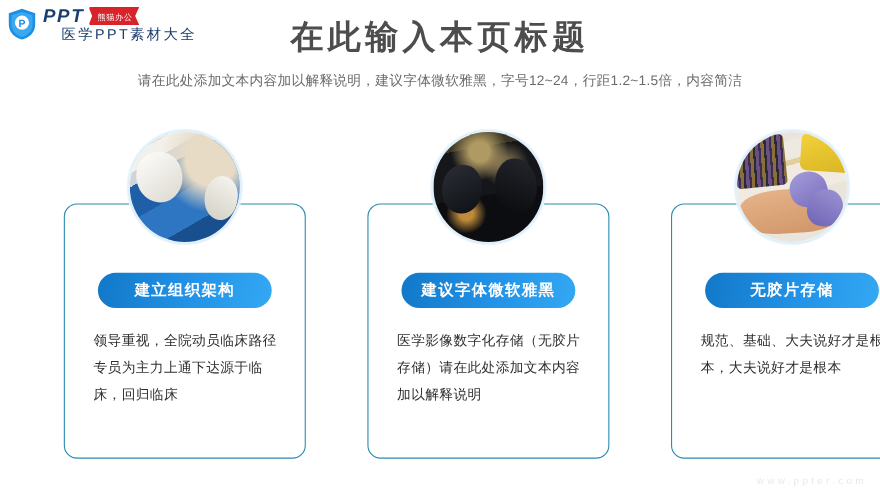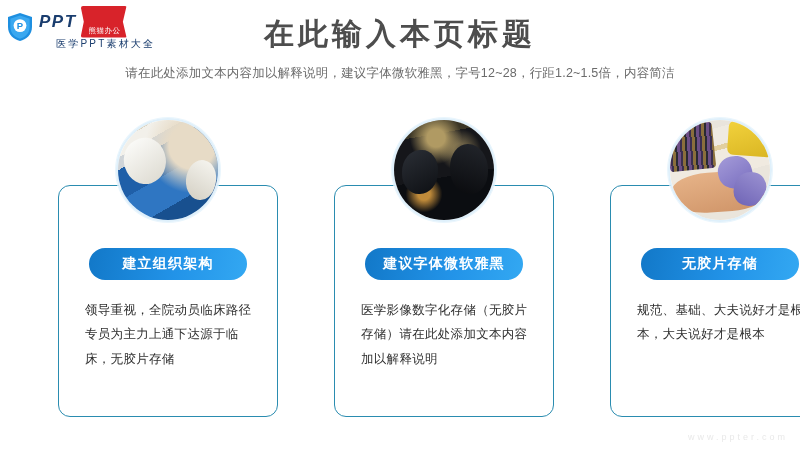--- a/index.html
+++ b/index.html
@@ -16,26 +16,26 @@
   .shield { width: 28px; height: 30px; position: relative; flex: none; }
   .shield svg { display:block; }
   .logo-text { display: flex; flex-direction: column; justify-content: center; gap: 1px; }
   .logo-row1 { display: flex; align-items: center; gap: 4px; }
   .logo-ppt {
     font-size: 17px; font-weight: bold; color: #1a3d6e;
     letter-spacing: 1.5px; font-style: italic; line-height: 1;
   }
   .logo-badge {
     background: #d8232a; color: #fff; font-size: 7.5px; line-height: 1;
-    padding: 21px 6px 3px 8px; border-radius: 2px;
+    padding: 6px 6px 3px 8px; border-radius: 2px;
     clip-path: polygon(0 0, 100% 0, 92% 50%, 100% 100%, 0 100%, 7% 50%);
     letter-spacing: 0.5px; white-space: nowrap;
   }
   .logo-sub {
-    font-size: 10px; color: #1a3d6e; letter-spacing: 2.2px;
+    font-size: 13px; color: #1a3d6e; letter-spacing: 2.2px;
     line-height: 1; white-space: nowrap; padding-left: 17px;
   }
 
   
   .page-title {
     position: absolute; left: 0; right: 0; top: 14px;
     text-align: center; font-size: 30px; font-weight: bold;
     color: #4d4d4d; letter-spacing: 4px;
   }
   .subtitle {
@@ -145,32 +145,32 @@
         <span class="logo-ppt">PPT</span>
         <span class="logo-badge">熊猫办公</span>
       </div>
       <div class="logo-sub">医学PPT素材大全</div>
     </div>
   </div>
 
   <div class="page-title">在此输入本页标题</div>
 
   <div class="subtitle">
-    <div>请在此处添加文本内容加以解释说明，建议字体微软雅黑，字号12~28，行距1.2~1.5倍，内容简洁</div>
+    <div>请在此处添加文本内容加以解释说明，建议字体微软雅黑，字号12~24，行距1.2~1.5倍，内容简洁</div>
   </div>
 
   <div class="cards">
 
     <div class="card">
       <div class="card-notch"></div>
       <div class="photo">
         <div class="photo-inner ph1"></div>
       </div>
       <div class="pill">建立组织架构</div>
-      <div class="card-body">领导重视，全院动员临床路径专员为主力上通下达源于临床，无胶片存储</div>
+      <div class="card-body">领导重视，全院动员临床路径专员为主力上通下达源于临床，回归临床</div>
     </div>
 
     <div class="card">
       <div class="card-notch"></div>
       <div class="photo">
         <div class="photo-inner ph2"></div>
       </div>
       <div class="pill">建议字体微软雅黑</div>
       <div class="card-body">医学影像数字化存储（无胶片存储）请在此处添加文本内容加以解释说明</div>
     </div>

